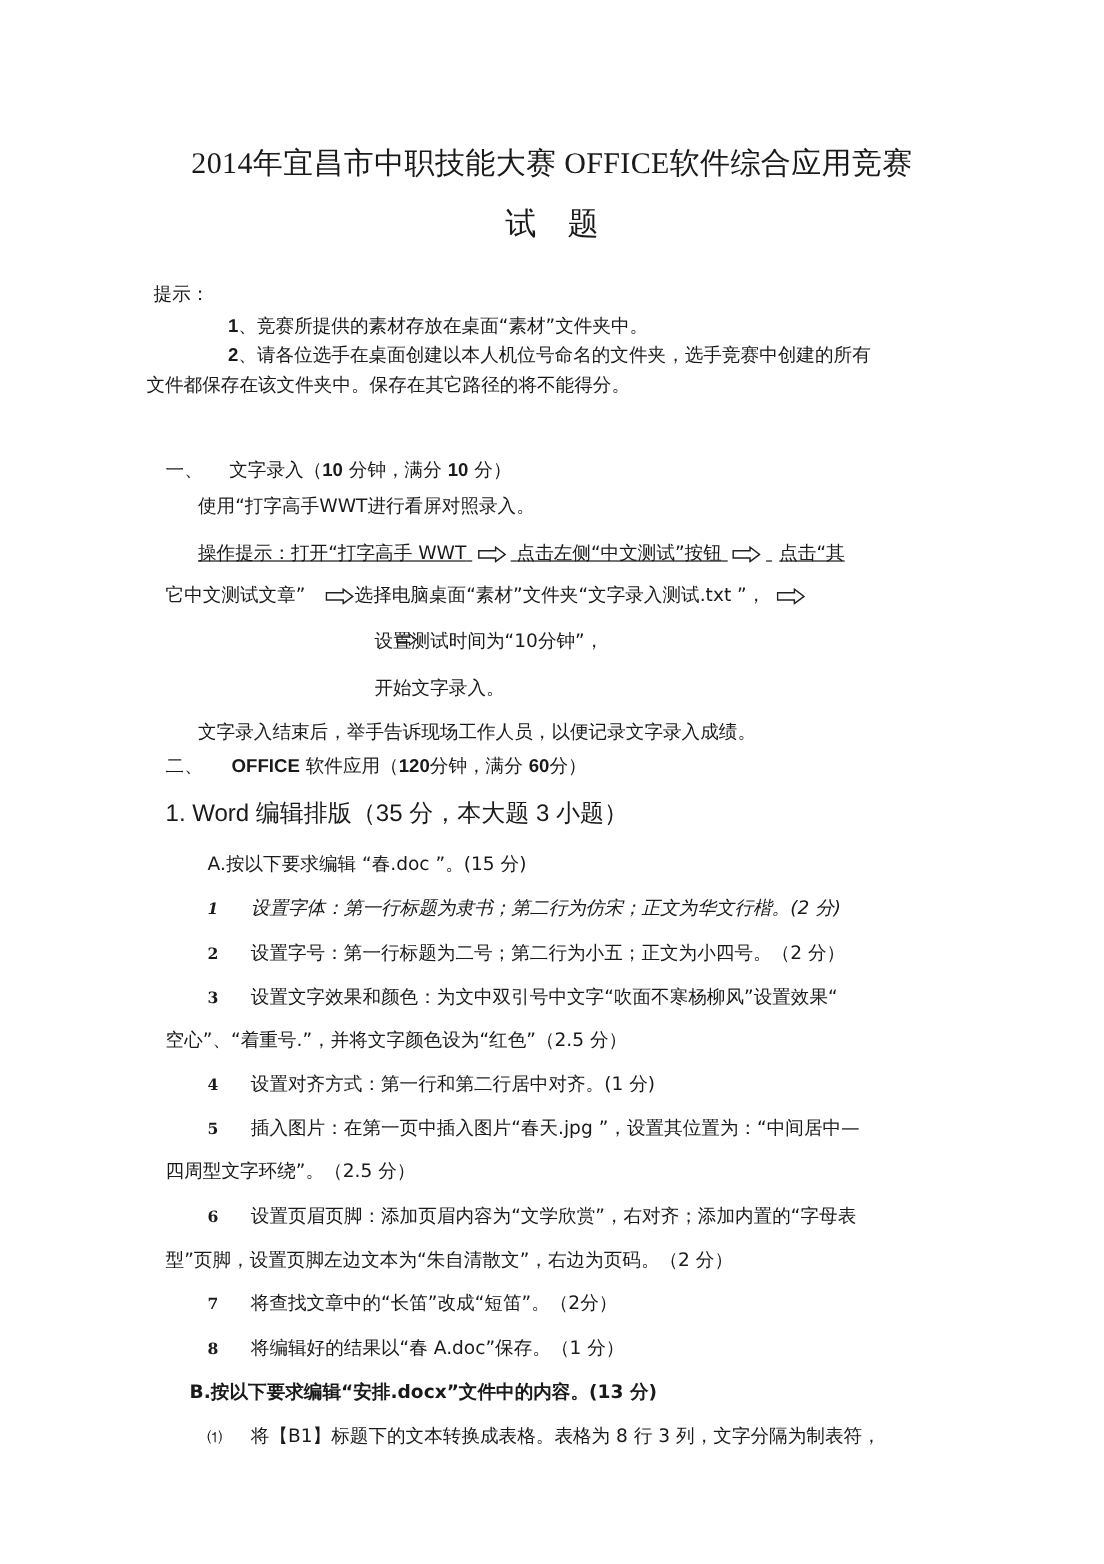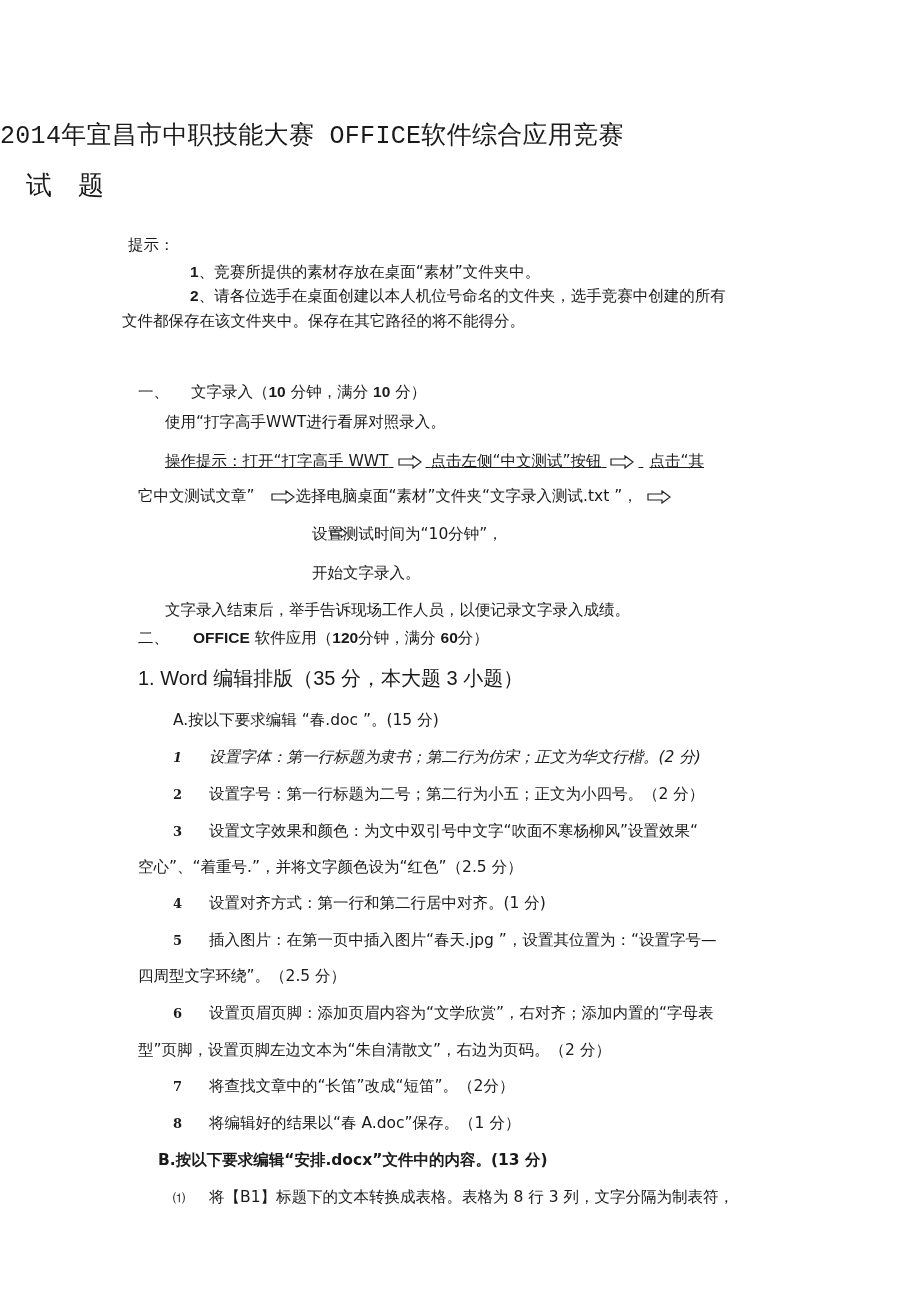--- a/index.html
+++ b/index.html
@@ -3,23 +3,23 @@
 <meta charset="utf-8">
 <style>
   html, body { margin: 0; padding: 0; background: #ffffff; }
   body {
     width: 920px; height: 1303px; position: relative; overflow: hidden;
     font-family: "DejaVu Sans", "Liberation Sans", sans-serif;
     color: #1a1a1a;
   }
   .line { position: absolute; white-space: nowrap; font-size: 15.5px; line-height: 20px; }
   .title {
-    position: absolute; left: 0; width: 920px; text-align: left;
+    position: absolute; left: 0; width: 920px; text-align: center;
     font-size: 25px; line-height: 30px; letter-spacing: 0.3px;
-    font-family: Liberation Mono, monospace;
+    font-family: Liberation Serif, serif;
   }
   .subtitle { letter-spacing: 26px; font-size: 26px; }
   .b { font-weight: bold; font-family: "Liberation Sans", sans-serif; }
   .lat { font-family: "Liberation Sans", sans-serif; }
   .h1 { font-size: 20px; line-height: 24px; }
   .arrow {
     display: inline-block; width: 24px; height: 14px; vertical-align: middle;
     margin: 0 4px;
   }
   .num {
@@ -92,21 +92,21 @@
   <span class="num">2</span><span>设置字号：第一行标题为二号；第二行为小五；正文为小四号。（2 分）</span>
 </div>
 <div class="line" style="left:173px; top:821px;">
   <span class="num">3</span><span>设置文字效果和颜色：为文中双引号中文字“吹面不寒杨柳风”设置效果“</span>
 </div>
 <div class="line" style="left:138px; top:857px;">空心”、“着重号.”，并将文字颜色设为“红色”（2.5 分）</div>
 <div class="line" style="left:173px; top:893px;">
   <span class="num">4</span><span>设置对齐方式：第一行和第二行居中对齐。(1 分)</span>
 </div>
 <div class="line" style="left:173px; top:930px;">
-  <span class="num">5</span><span>插入图片：在第一页中插入图片“春天.jpg ”，设置其位置为：“设置字号—</span>
+  <span class="num">5</span><span>插入图片：在第一页中插入图片“春天.jpg ”，设置其位置为：“中间居中—</span>
 </div>
 <div class="line" style="left:138px; top:966px;">四周型文字环绕”。（2.5 分）</div>
 <div class="line" style="left:173px; top:1003px;">
   <span class="num">6</span><span>设置页眉页脚：添加页眉内容为“文学欣赏”，右对齐；添加内置的“字母表</span>
 </div>
 <div class="line" style="left:138px; top:1040px;">型”页脚，设置页脚左边文本为“朱自清散文”，右边为页码。（2 分）</div>
 <div class="line" style="left:173px; top:1076px;">
   <span class="num">7</span><span>将查找文章中的“长笛”改成“短笛”。（2分）</span>
 </div>
 <div class="line" style="left:173px; top:1113px;">

